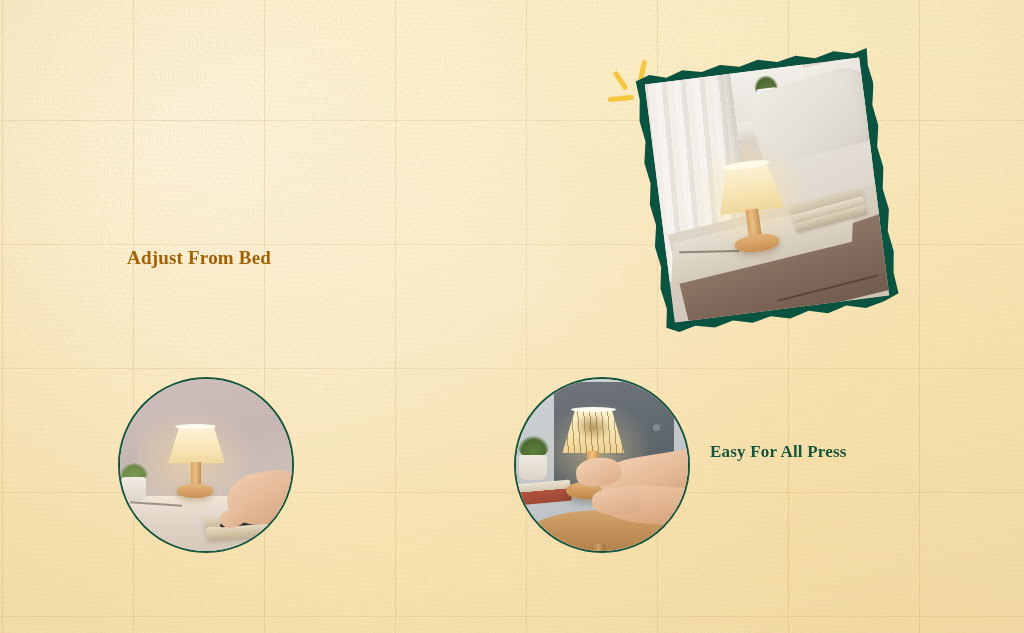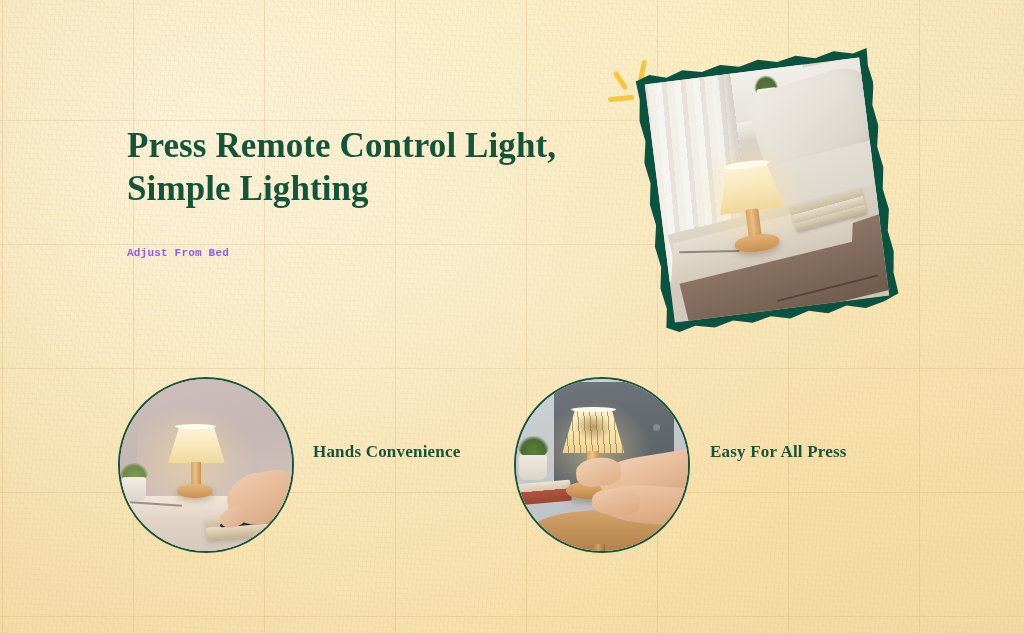--- a/index.html
+++ b/index.html
@@ -72,25 +72,25 @@
     line-height: 1.24;
     letter-spacing: .1px;
     color: #14543a;
     white-space: pre-line;
   }
   .headline-sub {
     position: absolute;
     left: 127px;
     top: 247px;
     margin: 0;
-    font-family: Liberation Mono, monospace;
+    font-family: Liberation Serif, serif;
     font-weight: 700;
-    font-size: 11px;
+    font-size: 19px;
     letter-spacing: .2px;
-    color: #8b5cf6;
+    color: #a16207;
   }
 
   
   .hero-wrap {
     position: absolute;
     left: 648px;
     top: 58px;
     width: 238px;
     height: 264px;
     transform: rotate(-7.2deg);
@@ -357,24 +357,20 @@
 </head>
 <body>
 
 <div id="stage">
 
   <div class="bg-paper"></div>
   <div class="bg-texture"></div>
   <div class="bg-grid"></div>
   <div class="bg-vignette"></div>
 
-  <div class="headline">
-    <h1 class="headline-title">Press Remote Control Light,
-Simple Lighting</h1>
-  </div>
   <p class="headline-sub">Adjust From Bed</p>
 
   <div class="sparkles">
     <span class="spark s1"></span>
     <span class="spark s2"></span>
     <span class="spark s3"></span>
   </div>
 
   <div class="hero-wrap">
     <div class="hero-border"></div>
@@ -412,21 +408,20 @@
     <div class="sa-shade"></div>
     <div class="sa-shadetop"></div>
     <div class="sa-neck"></div>
     <div class="sa-base"></div>
     <div class="sa-cord"></div>
     <div class="sa-book"></div>
     <div class="sa-pen"></div>
     <div class="sa-hand"></div>
     <div class="sa-finger"></div>
   </div>
-  <span class="feature-label label-left">Hands Convenience</span>
 
   <div class="feature-circle circle-right">
     <div class="sb-wall"></div>
     <div class="sb-sofa"></div>
     <div class="sb-tuft"></div>
     <div class="sb-table"></div>
     <div class="sb-leg"></div>
     <div class="sb-glow"></div>
     <div class="sb-succ"></div>
     <div class="sb-pot"></div>

